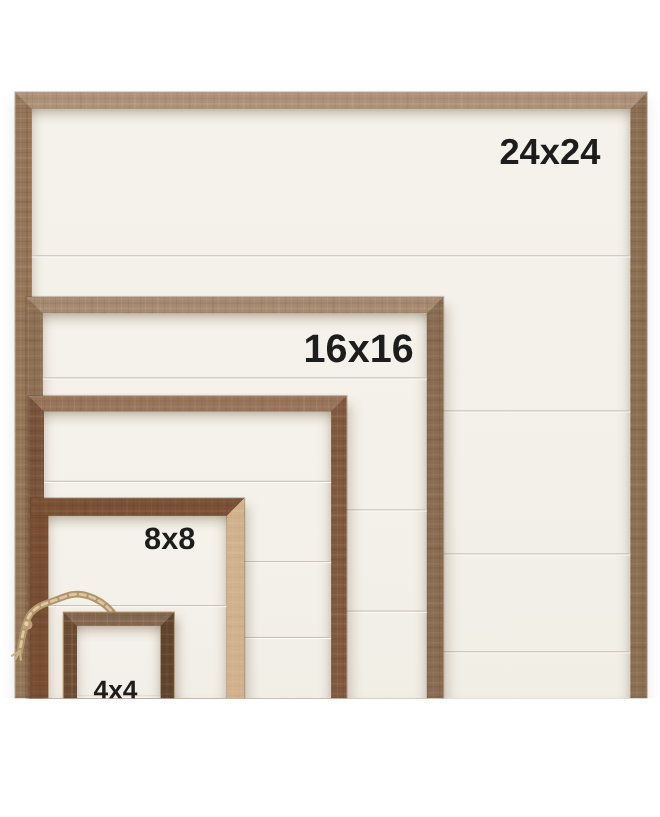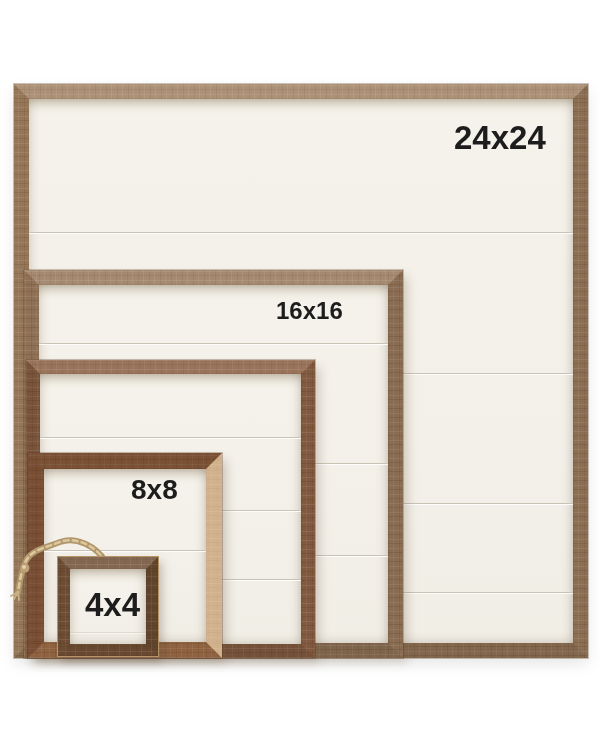--- a/index.html
+++ b/index.html
@@ -1,17 +1,17 @@
 <!DOCTYPE html>
 <html><head>
 <meta charset="utf-8">
 <style>
   html,body{margin:0;padding:0;background:#ffffff;}
   .stage{
-    position:relative;width:600px;height:743px;background:#ffffff;overflow:hidden;
+    position:relative;width:600px;height:635px;background:#ffffff;overflow:hidden;
     font-family:"Liberation Sans",sans-serif;
   }
   
   .frame{
     position:absolute;box-sizing:border-box;border-style:solid;
     background-clip:border-box;
   }
   .grain{
     background-image:
       repeating-linear-gradient(0deg, rgba(60,35,15,.12) 0 1px, rgba(0,0,0,0) 1px 4px, rgba(255,255,255,.09) 4px 5px, rgba(0,0,0,0) 5px 9px),
@@ -67,24 +67,24 @@
     border-top:1px solid #c9c3b5;
     box-shadow:0 1px 0 rgba(255,255,255,.85);
   }
   .seam.faint{opacity:.45;}
   
   .label{
     position:absolute;font-weight:bold;color:#1d1d1d;line-height:1;
     letter-spacing:0;z-index:90;white-space:nowrap;
   }
   .l24{left:454px;top:121px;font-size:33px;}
-  .l16{left:276px;top:299px;font-size:24px;}
+  .l16{left:276px;top:299px;font-size:36px;}
   .l12{left:187px;top:388px;font-size:34px;}
   .l8 {left:131px;top:476px;font-size:28px;}
-  .l4 {left:85px;top:588px;font-size:33px;}
+  .l4 {left:85px;top:616px;font-size:24px;}
   
   .twine{position:absolute;left:8px;top:528px;width:120px;height:80px;z-index:50;}
 </style>
 </head>
 <body>
 
 <div class="stage">
 
   <div class="frame grain f24">
     <div class="panel">

